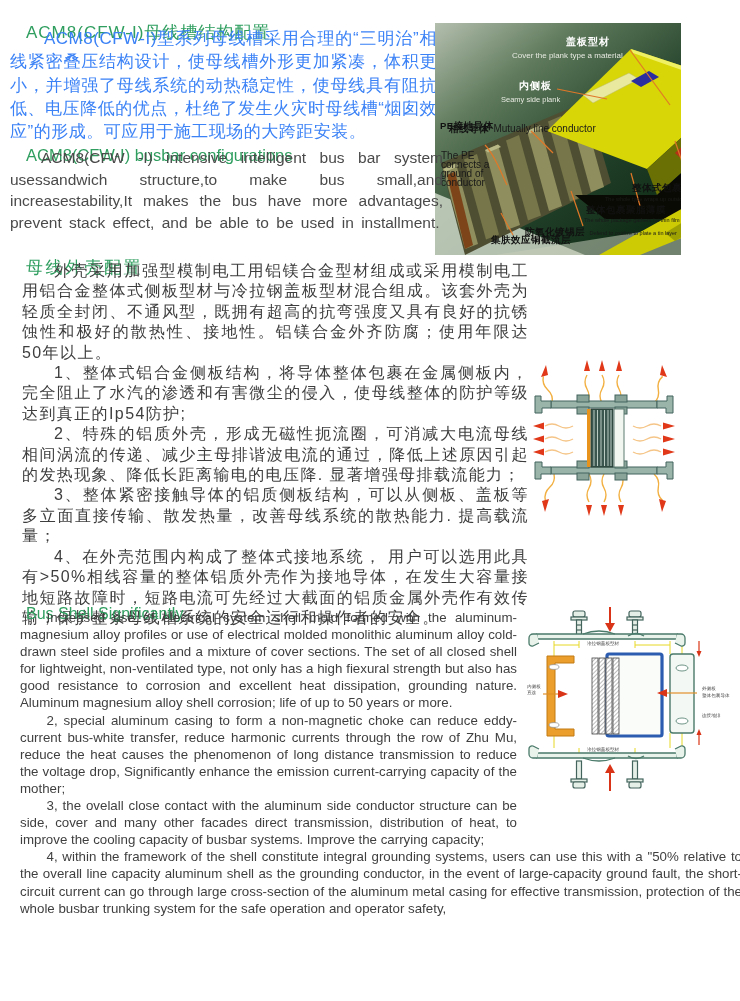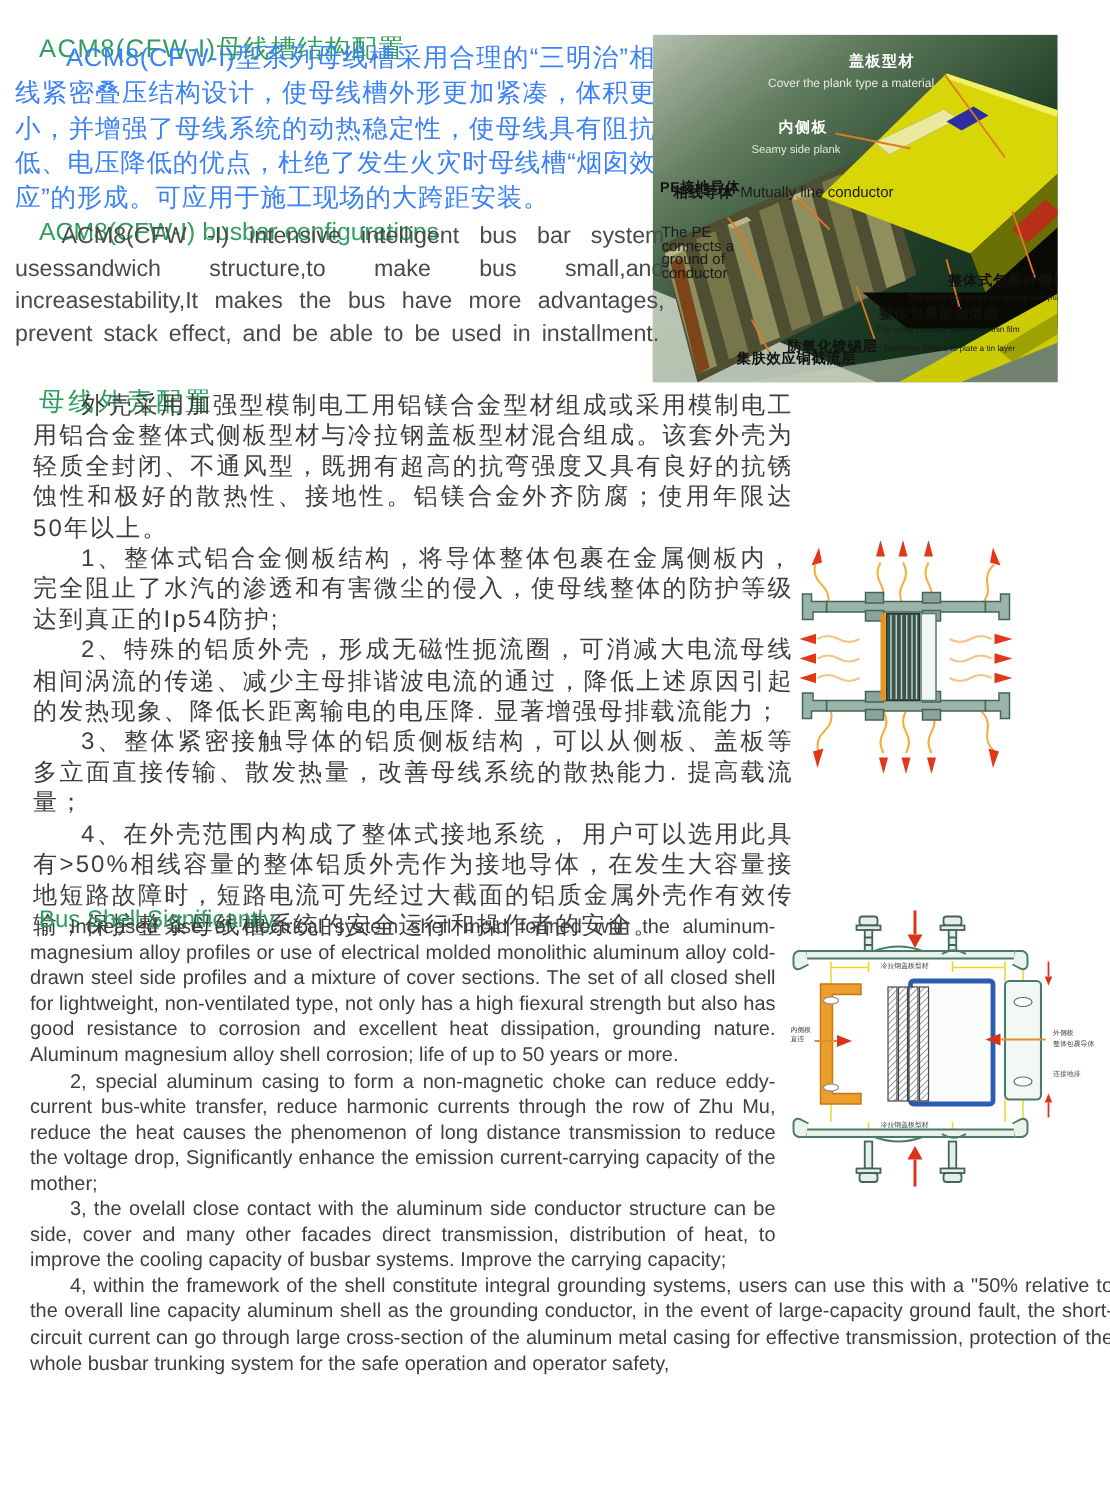--- a/index.html
+++ b/index.html
@@ -15,21 +15,21 @@
   .en-intro{position:absolute;left:10px;top:147px;width:433px;font-size:15.5px;line-height:21.5px;
             text-align:justify;word-spacing:3px;color:#4a4a4a;}
   .cn-shell{position:absolute;left:10px;top:261px;width:507px;font-size:16px;line-height:20.4px;
             text-align:justify;letter-spacing:1.4px;color:#3e3e3e;margin-left:12px;}
   .cn-shell p,.en-shell p{margin:0;text-indent:2em;}
   .cn-body p,.en-intro p{margin:0;text-indent:2em;}
   .en-shell{position:absolute;left:10px;top:609px;width:722px;font-size:13.3px;line-height:17.1px;
             text-align:justify;color:#3f3f3f;margin-left:10px;}
   .exploded-float{float:right;width:217px;height:224px;margin:-8px 0 4px 8px;}
   
-  .photo{position:absolute;left:435px;top:23px;width:270px;height:232px;overflow:hidden;}
+  .photo{position:absolute;left:435px;top:23px;width:246px;height:232px;overflow:hidden;}
   .photo svg{position:absolute;left:0;top:0;}
   .pl{position:absolute;white-space:nowrap;line-height:1.05;}
   .pl-cnw{color:#fff;font-weight:bold;font-size:10px;letter-spacing:1px;}
   .pl-enw{color:#e6e9e0;font-size:8px;}
   .pl-cnb{color:#111;font-weight:bold;font-size:9.5px;letter-spacing:0.5px;}
   .pl-enb{color:#1a1a1a;font-size:10px;}
   .pl-tiny{color:#1a1a1a;font-size:5.5px;}
   .pl-wrap{white-space:normal;width:54px;line-height:9px;}
   
   .heat{position:absolute;left:529px;top:355px;width:150px;height:168px;}

